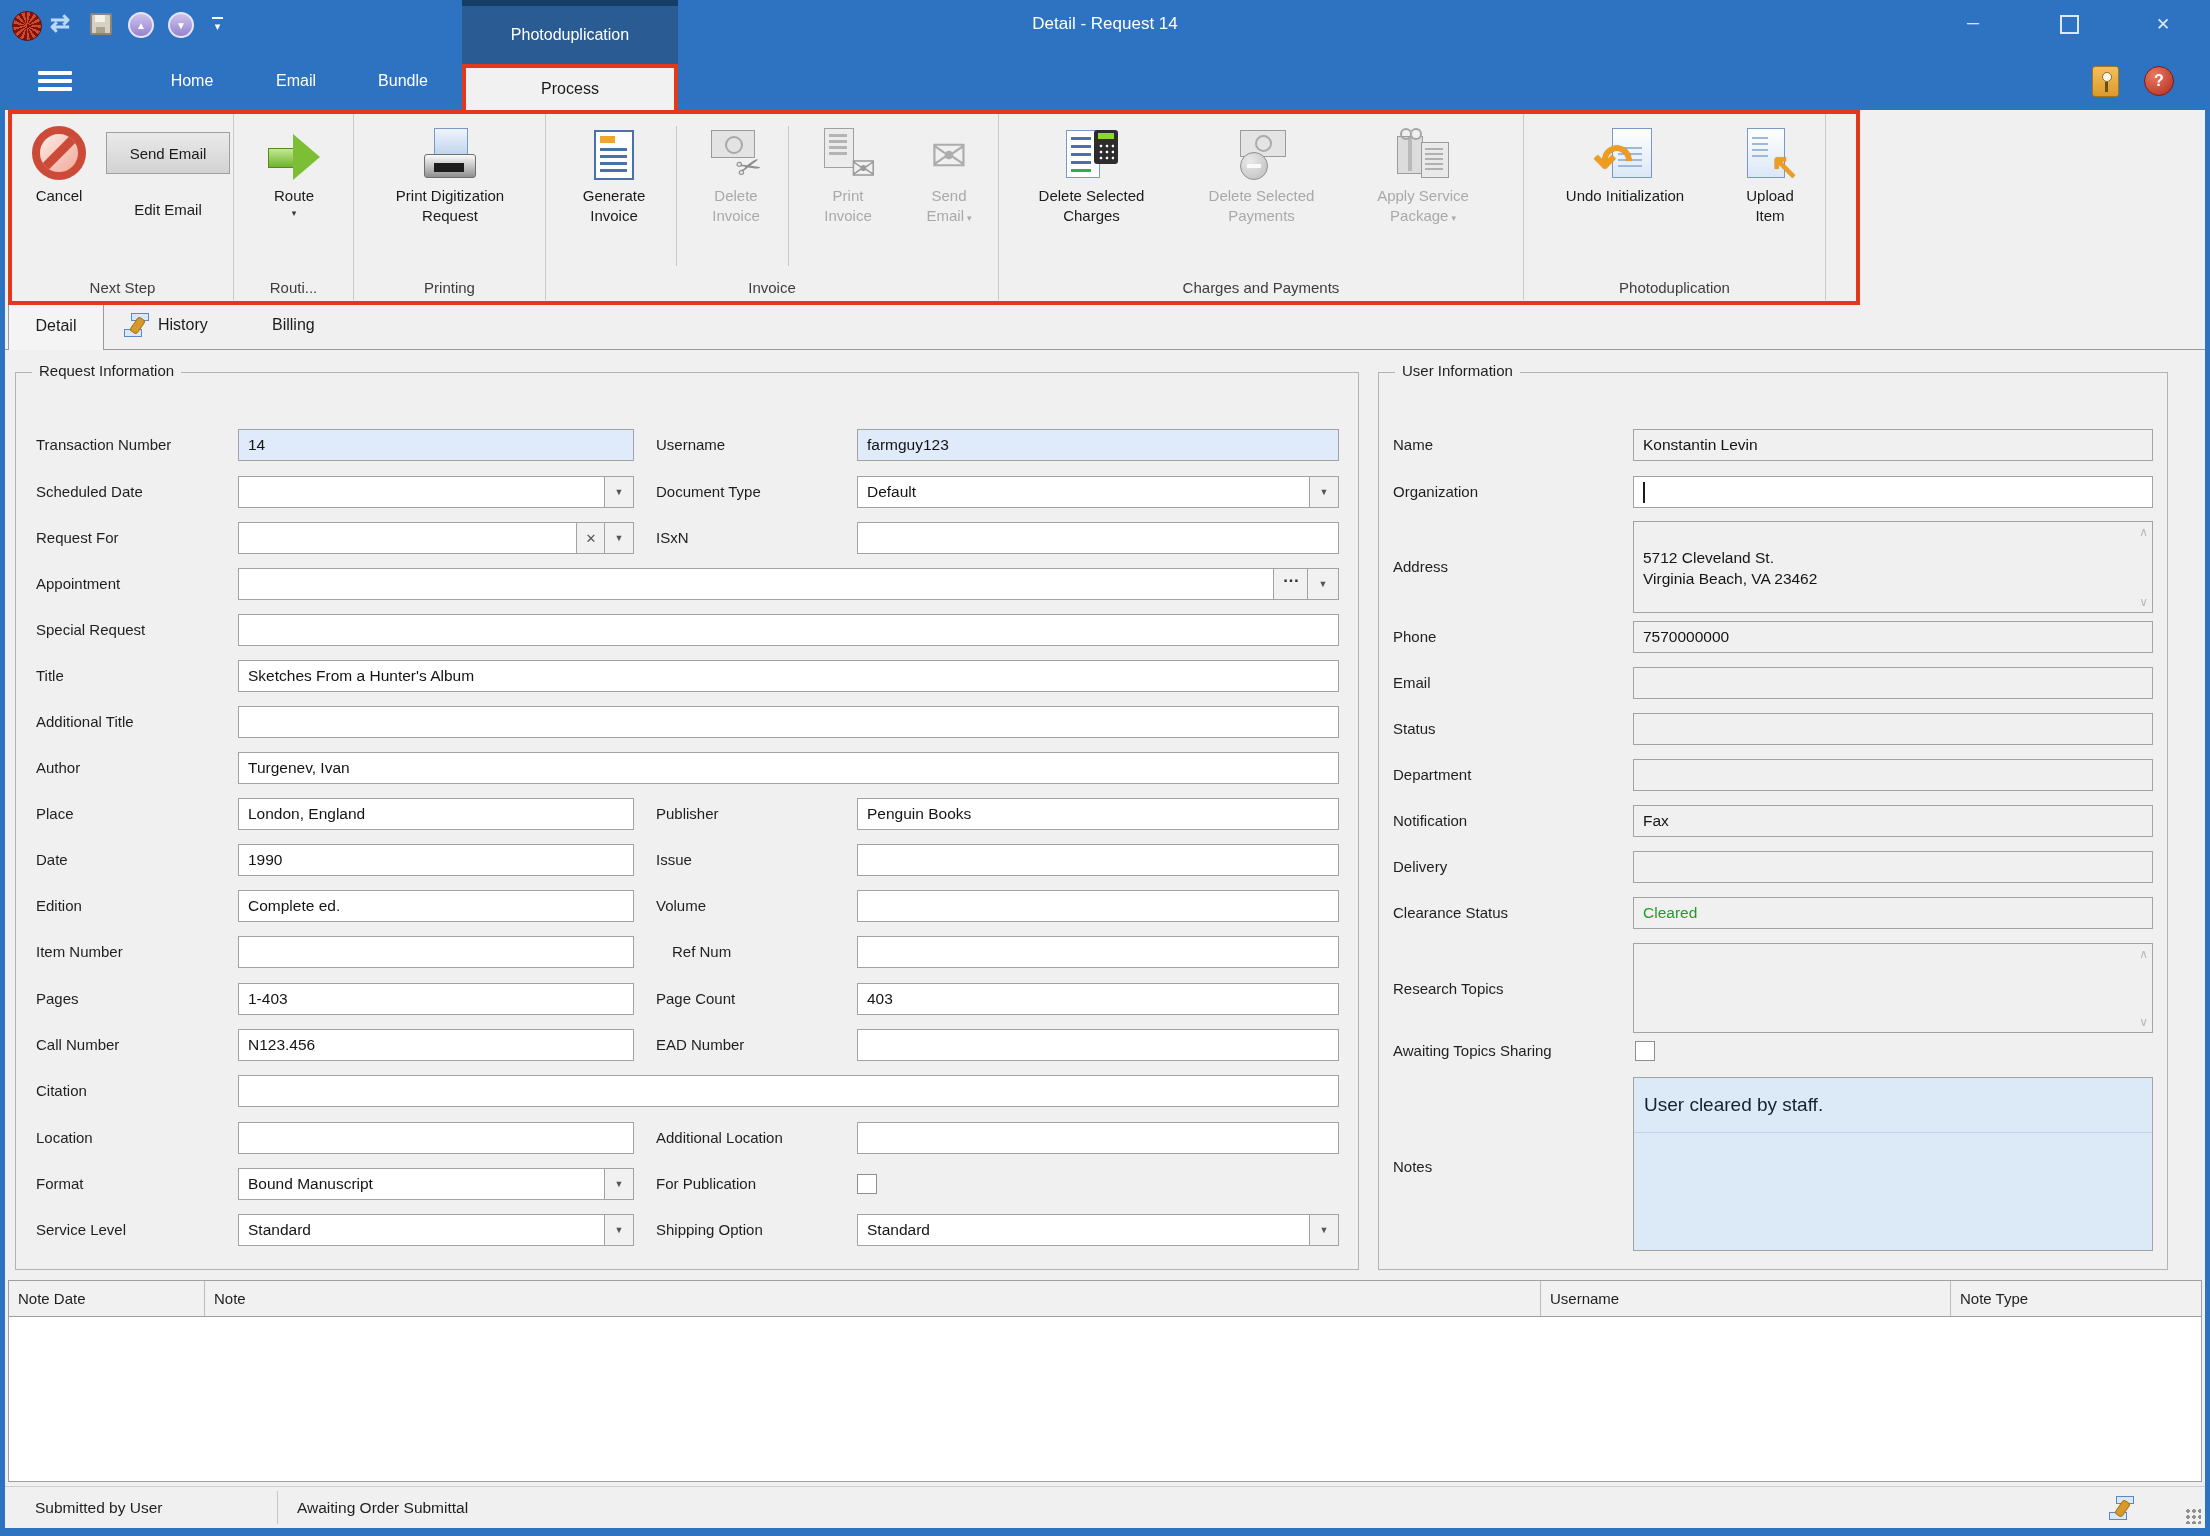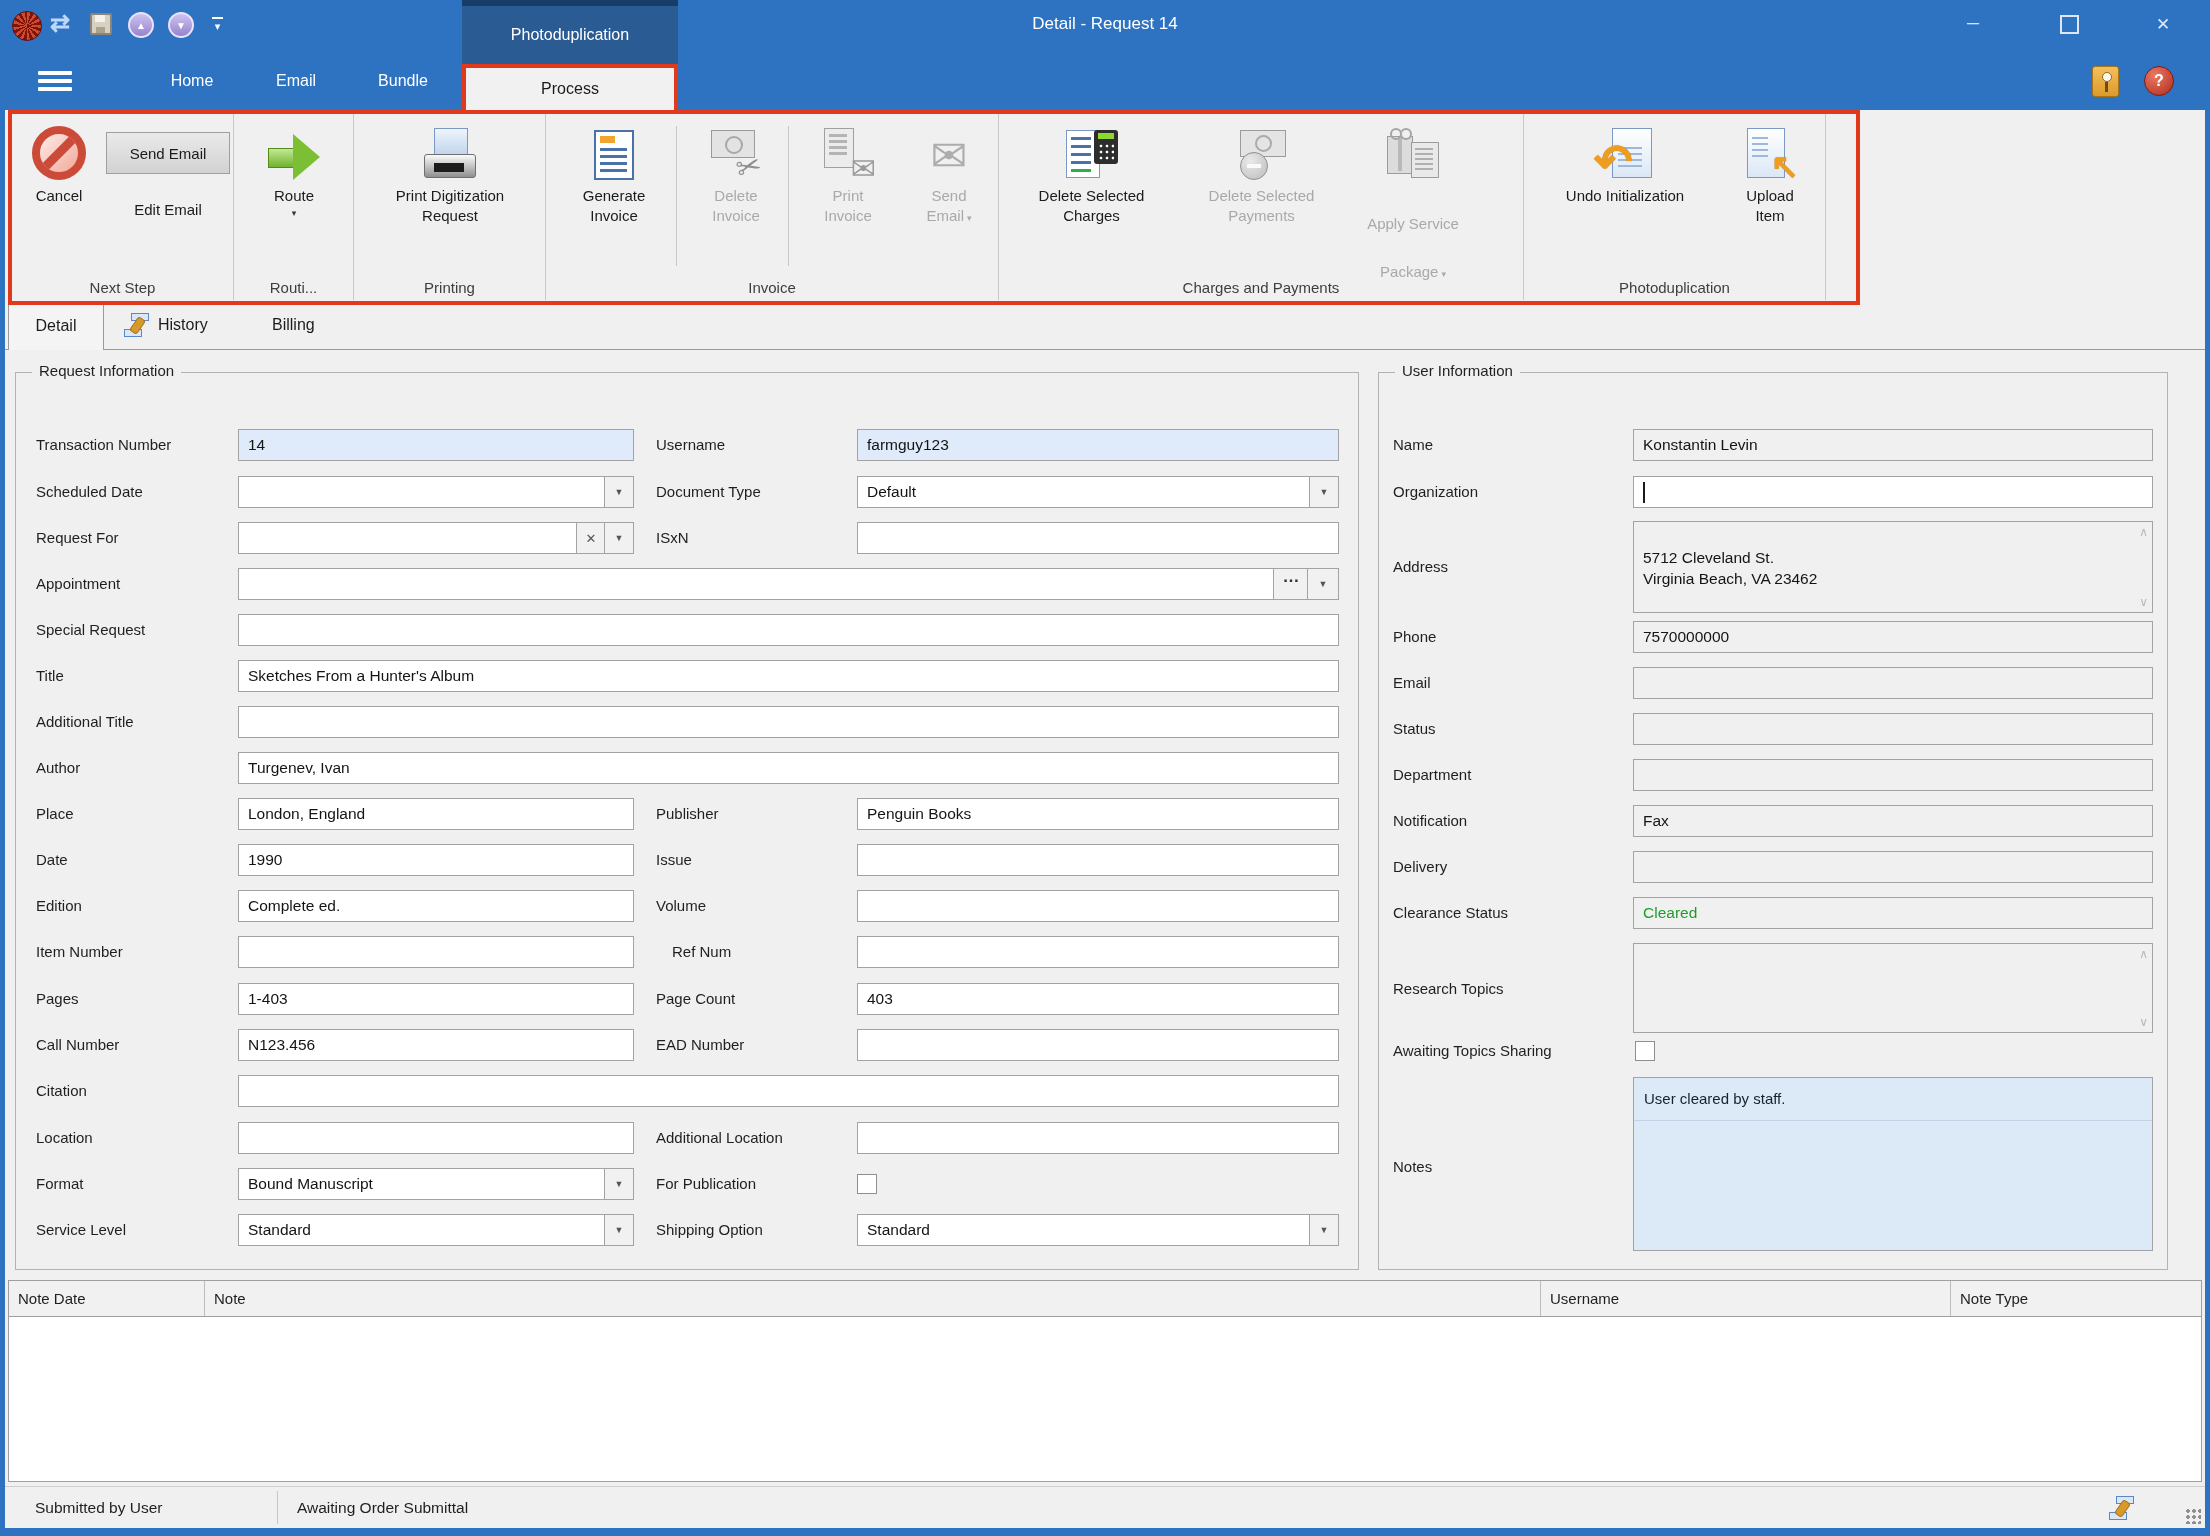--- a/index.html
+++ b/index.html
@@ -163,21 +163,21 @@
         display:flex;align-items:center;justify-content:center;font-size:9px;color:#555;cursor:pointer;}
   .xbtn{position:absolute;top:0;right:28px;width:28px;height:30px;border-left:1px solid #a3a3a3;background:#f1f1f1;
         display:flex;align-items:center;justify-content:center;font-size:13px;color:#555;cursor:pointer;}
   .ebtn{position:absolute;top:0;right:30px;width:34px;height:30px;border-left:1px solid #a3a3a3;background:#f1f1f1;
         display:flex;align-items:flex-start;justify-content:center;font-size:17px;font-weight:bold;color:#333;
         line-height:16px;cursor:pointer;}
   .scrl{position:absolute;right:4px;color:#b9b9b9;font-size:12px;line-height:12px;cursor:pointer;}
   .checkbox{position:absolute;width:20px;height:20px;background:#fff;border:1px solid #8f8f8f;box-sizing:border-box;cursor:pointer;}
   .cursorbar{position:absolute;left:9px;top:5px;width:2px;height:21px;background:#1a1a1a;}
   #noteslist{position:absolute;background:#dce9f7;border:1px solid #a3a3a3;box-sizing:border-box;cursor:pointer;}
-  #noteslist .nrow{height:38px;line-height:38px;padding:2px 10px;font-size:15px;color:#15212e;
+  #noteslist .nrow{height:38px;line-height:38px;padding:8px 10px;font-size:19px;color:#15212e;
      border-bottom:1px solid #c2d3e8;}
 
   
   #grid{position:absolute;left:8px;top:1280px;width:2194px;height:202px;border:1px solid #9f9f9f;
      box-sizing:border-box;background:#fff;}
   #grid .hdr{position:absolute;left:0;top:0;width:100%;height:36px;background:#f1f1f1;border-bottom:1px solid #9f9f9f;
      box-sizing:border-box;}
   #grid .hcell{position:absolute;top:0;height:35px;line-height:35px;padding-left:9px;font-size:15px;color:#1f1f1f;
      border-right:1px solid #bdbdbd;box-sizing:border-box;cursor:pointer;}
 
@@ -329,21 +329,21 @@
       <div class="bigbtn disabled" style="left:180px;width:165px;">
         <span class="ic">
             <span class="i-dpayments">
           <span class="bill"></span>
               <span class="minus"></span>
             </span>
           </span>
         <span class="bl">Delete Selected
 Payments</span>
       </div>
-      <div class="bigbtn disabled" style="left:334px;width:160px;gap:28px;">
+      <div class="bigbtn disabled" style="left:344px;width:160px;">
         <span class="ic">
             <span class="i-apkg">
           <span class="gift"></span>
               <span class="pad"></span>
             </span>
           </span>
         <span class="bl">Apply Service</span>
         <span class="bl" style="margin-top:0;"><span>Package</span><span class="caret-inline">▾</span></span>
       </div>
       <div class="glabel">Charges and Payments</div>

